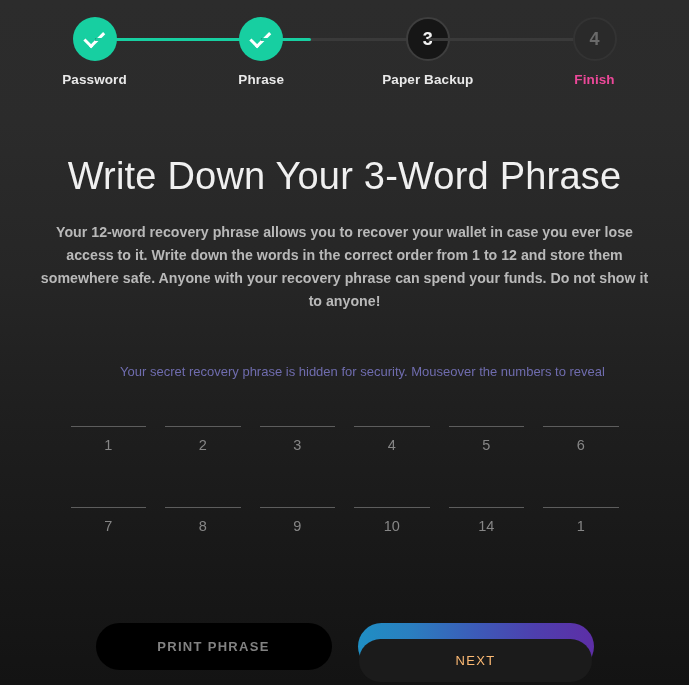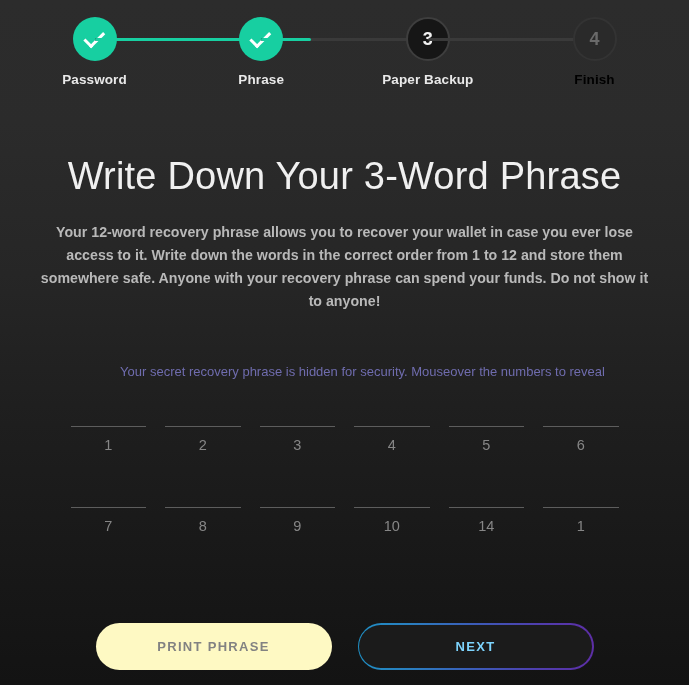--- a/index.html
+++ b/index.html
@@ -78,21 +78,21 @@
   }
   .step-label {
     margin-top: 11px;
     font-size: 13.5px;
     font-weight: 600;
     white-space: nowrap;
     letter-spacing: 0.1px;
     text-align: right;
   }
   .step-label.active { color: #e9e9e9; }
-  .step-label.muted  { color: #000000; }
+  .step-label.muted  { color: #ec4899; }
 
   .connector {
     flex: 1 1 auto;
     height: 3px;
     margin-top: 20.5px;
     border-radius: 2px;
     background: #3a3a3a;
     position: relative;
     overflow: hidden;
   }
@@ -182,46 +182,47 @@
     justify-content: center;
     font-size: 13px;
     letter-spacing: 1.3px;
     font-weight: bold;
     box-sizing: border-box;
     cursor: pointer;
     user-select: none;
   }
   .btn-secondary {
     width: 236px;
-    background: #fef9c3;
+    background: #000000;
     color: #828282;
     border: none;
   }
   .btn-primary-wrap {
     width: 236px;
     height: 47px;
     border-radius: 24px;
     padding: 1.6px;
     background: linear-gradient(90deg, #1f8fc4 0%, #2a7fc0 22%, #3c5bb8 50%, #4e3fae 75%, #5d2ea6 100%);
     box-sizing: border-box;
   }
   .btn-primary {
     width: 100%;
     height: 100%;
     border-radius: 23px;
     background: #1b1b1b;
-    color: #7dd3fc;
+    color: #fdba74;
     display: flex;
     align-items: center;
     justify-content: center;
     font-size: 13px;
     letter-spacing: 1.3px;
-    font-weight: bold;
+    font-weight: normal;
     cursor: pointer;
     user-select: none;
+    margin-top: 14px;
   }
 </style>
 </head>
 <body>
 
 <div class="stepper">
   <div class="stepper-inner">
 
     <div class="step">
       <div class="step-circle done">

